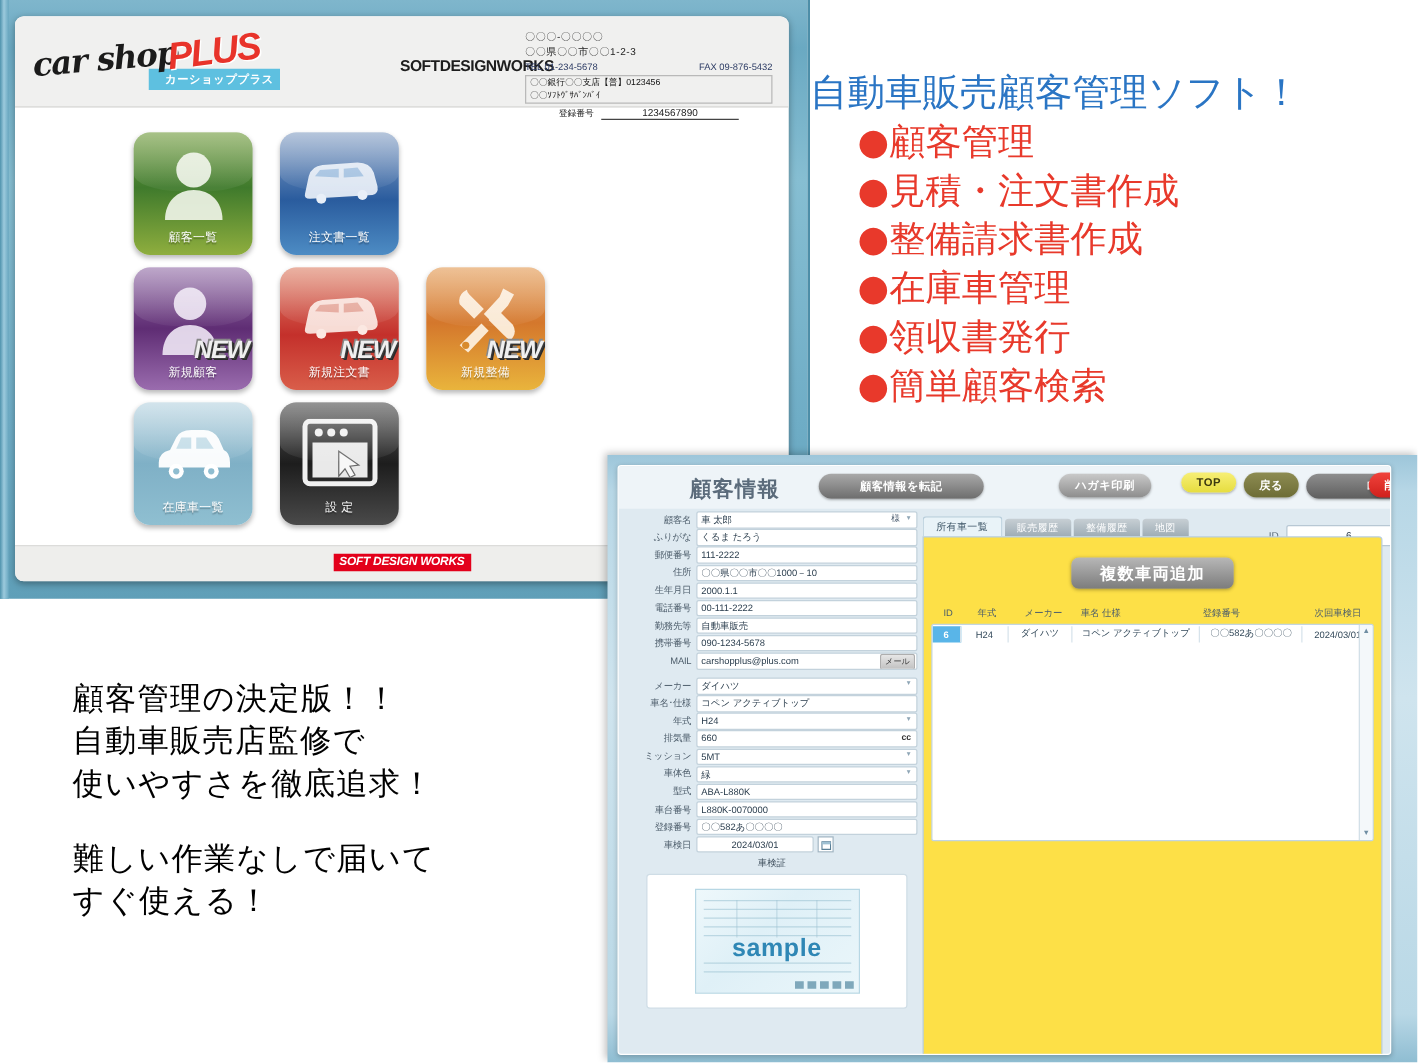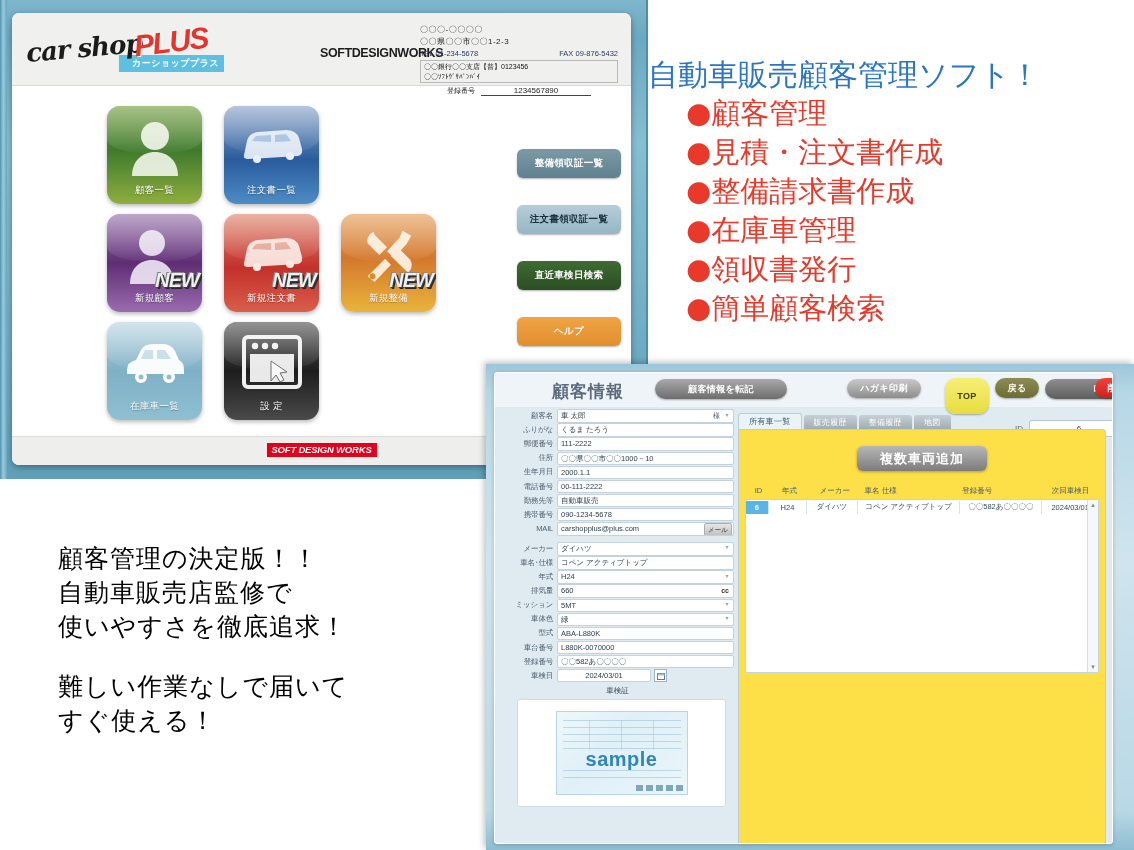--- a/index.html
+++ b/index.html
@@ -162,21 +162,21 @@
     position:absolute;left:57px;top:7px;font-size:17px;font-weight:bold;color:#5b6b7b;
     letter-spacing:1px;
   }
   .gbtn{
     position:absolute;border-radius:11px;display:flex;align-items:center;justify-content:center;
     font-size:9px;font-weight:bold;cursor:pointer;box-shadow:0 1px 2px rgba(0,0,0,.3);
     color:#ffffff;letter-spacing:.4px;
   }
   #btn-transfer{left:160px;top:6px;width:132px;height:20px;background:linear-gradient(180deg,#a9a9a9,#6d6d6d);}
   #btn-postcard{left:352px;top:6px;width:74px;height:19px;background:linear-gradient(180deg,#c9c9c9,#8d8d8d);}
-  #btn-top{left:450px;top:5px;width:44px;height:36px;background:linear-gradient(180deg,#f7ef76,#e6dd3f);color:#3c3a10;}
+  #btn-top{left:450px;top:5px;width:44px;height:16px;background:linear-gradient(180deg,#f7ef76,#e6dd3f);color:#3c3a10;}
   #btn-back{left:500px;top:5px;width:44px;height:20px;background:linear-gradient(180deg,#8d8c52,#6d6c35);}
   #btn-print{left:550px;top:6px;width:40px;height:20px;background:linear-gradient(180deg,#8e8e8e,#5e5e5e);padding-left:38px;}
   #btn-delete{left:600px;top:5px;width:44px;height:20px;background:linear-gradient(180deg,#f0433c,#d0201c);}
 
   
   #id-wrap{position:absolute;left:520px;top:47px;display:flex;align-items:center;gap:6px;}
   #id-label{font-size:8px;color:#5a6a78;}
   #id-input{
     width:98px;height:15px;background:#ffffff;border:1px solid #b8c8d4;border-radius:2px;
     font-size:8px;color:#2e3e4c;display:flex;align-items:center;justify-content:center;
@@ -404,27 +404,20 @@
                 <rect x="9" y="19" width="44" height="28" fill="#e9e9e9"></rect>
                 <path d="M30 26 L30 46 L35 40 L39 47 L43 45 L39 38 L46 37 Z" fill="#f7f7f7" stroke="#6a6a6a" stroke-width="1"></path>
               </svg>
           </div>
           <div class="gloss"></div>
           <div class="tile-label">設 定</div>
         </div>
       </div>
     </div>
 
-    <div id="side-buttons">
-      <div class="side-btn sb-steel">整備領収証一覧</div>
-      <div class="side-btn sb-lightsteel">注文書領収証一覧</div>
-      <div class="side-btn sb-darkgreen">直近車検日検索</div>
-      <div class="side-btn sb-orange">ヘルプ</div>
-      <div class="side-btn sb-black"></div>
-    </div>
 
     <div id="app-footer">
       <div id="sdw-footer-logo">SOFT DESIGN WORKS</div>
     </div>
   </div>
 </div>
 
 <div id="promo">
   <div id="promo-title">自動車販売顧客管理ソフト！</div>
   <div class="promo-item"><span>●</span><span>顧客管理</span></div>

